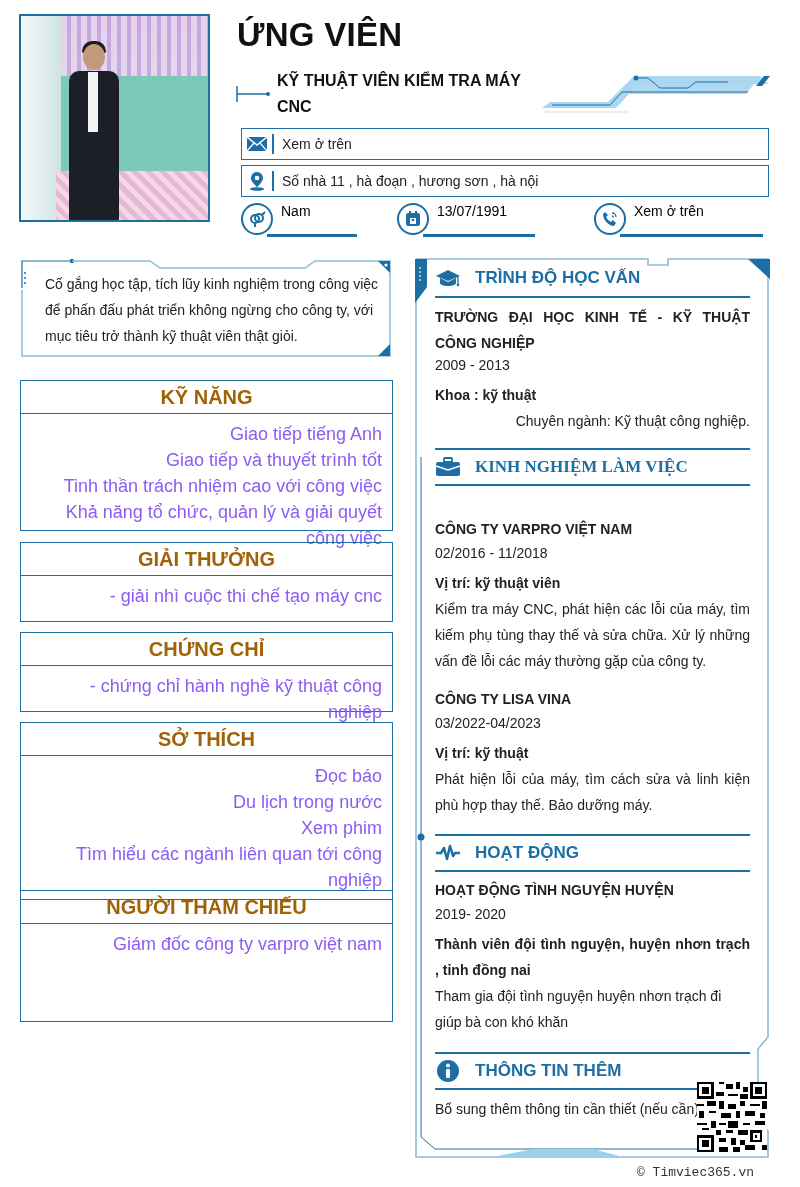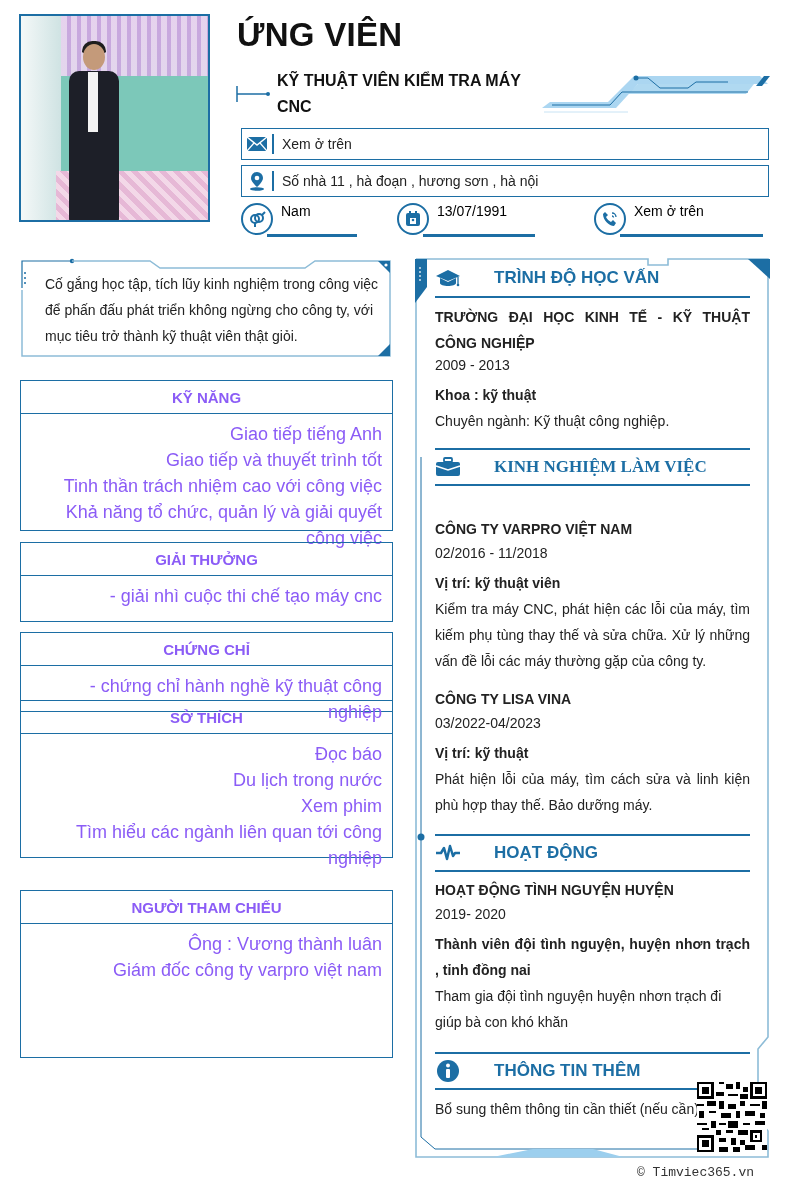--- a/index.html
+++ b/index.html
@@ -37,27 +37,27 @@
   .small-info .circle { width: 32px; height: 32px; border-radius:50%; border: 2.5px solid #1c6ea4; display:flex; align-items:center; justify-content:center; background:#fff; position:relative; z-index:2; }
   .small-info .label { font-size: 14px; color:#000000; margin-left: 8px; margin-top: 0; text-align: right; }
   .small-info .uline { position:absolute; top: 31px; height: 3px; background: #1c6ea4; }
 
   
   .objective { left: 20px; top: 258px; width: 372px; height: 100px; }
   .objective .txt { position:absolute; left: 25px; top: 13px; width: 334px; font-size: 14px; line-height: 26px; color:#222; }
 
   .lbox { left: 20px; width: 373px; border: 1.5px solid #1c6ea4; }
   .lbox .head { height: 33px; border-bottom: 1.5px solid #1c6ea4; display:flex; align-items:center; justify-content:center;
-    font-size: 15px; font-weight: bold; color: #8b5cf6; }
+    font-size: 20px; font-weight: bold; color: #a16207; }
   .lbox .body { padding: 7px 10px 6px 10px; }
   .lbox .body div { font-size: 18px; line-height: 26px; color: #8b5cf6; text-align: right; }
 
   
   .rframe { left: 413px; top: 257px; width: 357px; height: 901px; }
-  .rsec-head { left: 435px; width: 315px; height: 38px; border-top: 2.5px solid #1c6ea4; border-bottom: 2.5px solid #1c6ea4; display:flex; align-items:center;gap:19px; }
+  .rsec-head { left: 435px; width: 315px; height: 38px; border-top: 2.5px solid #1c6ea4; border-bottom: 2.5px solid #1c6ea4; display:flex; align-items:center; }
   .rsec-head.first { border-top: none; }
   .rsec-head .ico { width: 26px; height: 26px; display:flex; align-items:center; justify-content:center; }
   .rsec-head .ttl { margin-left: 14px; font-size: 17px; font-weight: bold; color: #1c6ea4; }
 
   .rtxt { left: 435px; width: 315px; font-size: 14px; line-height: 26px; color: #222; }
   .rtxt.bold { font-weight: bold; }
   .rtxt.just { text-align: justify; }
   .rtxt.title { font-weight: bold; font-size: 14px; }
 
   .qr { left: 697px; top: 1082px; width: 70px; height: 70px; background:#fff; }
@@ -184,34 +184,33 @@
   </div>
 </div>
 
 <div class="abs lbox" style="top:632px; height:80px;">
   <div class="head">CHỨNG CHỈ</div>
   <div class="body">
     <div>- chứng chỉ hành nghề kỹ thuật công nghiệp</div>
   </div>
 </div>
 
-<div class="abs lbox" style="top:700px; height:158px;">
+<div class="abs lbox" style="top:722px; height:178px;">
   <div class="head">SỞ THÍCH</div>
   <div class="body">
     <div>Đọc báo</div>
     <div>Du lịch trong nước</div>
     <div>Xem phim</div>
     <div>Tìm hiểu các ngành liên quan tới công nghiệp</div>
   </div>
 </div>
 
-<div class="abs lbox" style="top:890px; height:168px;">
+<div class="abs lbox" style="top:890px; height:132px;">
   <div class="head">NGƯỜI THAM CHIẾU</div>
   <div class="body">
-    <div>Ông : Vương thành luân</div>
     <div>Giám đốc công ty varpro việt nam</div>
   </div>
 </div>
 
 <svg class="abs rframe" viewBox="0 0 357 901">
   <polyline points="3,2 235,2 235,8 255,8 255,2 355,2 355,780 345,792 345,862 355,874 355,900 3,900 3,2" fill="none" stroke="#8dbcd7" stroke-width="1.6"></polyline>
   <polygon points="2,2 14,2 14,30 2,46" fill="#1c6ea4"></polygon>
   <line x1="7" y1="10" x2="7" y2="26" stroke="#fff" stroke-width="1.2" stroke-dasharray="2 2"></line>
   <polygon points="335,2 357,2 357,22" fill="#1c6ea4"></polygon>
   <polyline points="8,200 8,880 22,892 350,892" fill="none" stroke="#1c6ea4" stroke-width="1"></polyline>
@@ -226,21 +225,21 @@
         <path d="M5 10v5c0 2 4 3 8 3s8-1 8-3v-5l-8 4z" fill="#1c6ea4"></path>
         <line x1="23" y1="9" x2="23" y2="16" stroke="#1c6ea4" stroke-width="1.3"></line>
         <circle cx="23" cy="17" r="1.3" fill="#1c6ea4"></circle>
       </svg>
   </div>
   <span class="ttl">TRÌNH ĐỘ HỌC VẤN</span>
 </div>
 <div class="abs rtxt title just" style="top:304px;">TRƯỜNG ĐẠI HỌC KINH TẾ - KỸ THUẬT CÔNG NGHIỆP</div>
 <div class="abs rtxt" style="top:352px;">2009 - 2013</div>
 <div class="abs rtxt bold" style="top:382px;">Khoa : kỹ thuật</div>
-<div class="abs rtxt" style="top:408px;">Chuyên ngành: Kỹ thuật công nghiệp.</div>
+<div class="abs rtxt" style="top:408px;text-align:right;">Chuyên ngành: Kỹ thuật công nghiệp.</div>
 
 <div class="abs rsec-head" style="top:448px;font-family:Liberation Serif, serif;">
   <div class="ico">
     <svg width="26" height="20" viewBox="0 0 26 20">
         <rect x="9" y="1" width="8" height="4" rx="1" fill="none" stroke="#1c6ea4" stroke-width="1.8"></rect>
         <rect x="1" y="5" width="24" height="14" rx="2" fill="#1c6ea4"></rect>
         <polyline points="1,9 13,13 25,9" fill="none" stroke="#fff" stroke-width="1.5"></polyline>
       </svg>
   </div>
   <span class="ttl">KINH NGHIỆM LÀM VIỆC</span>

